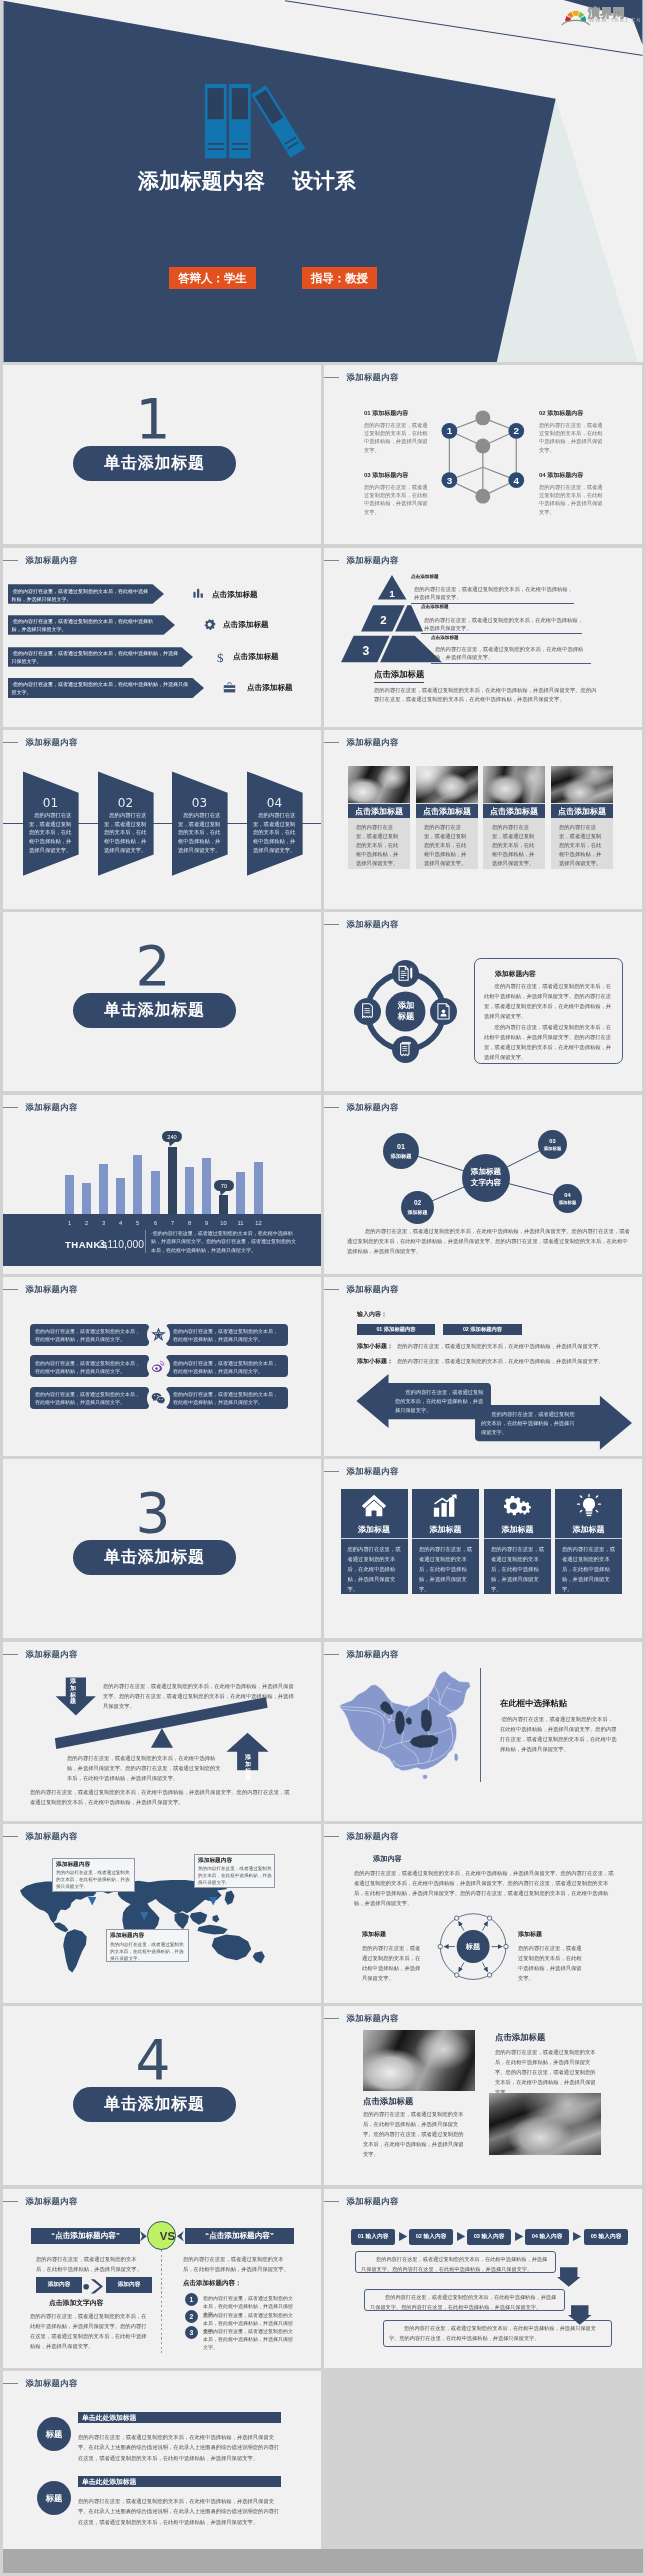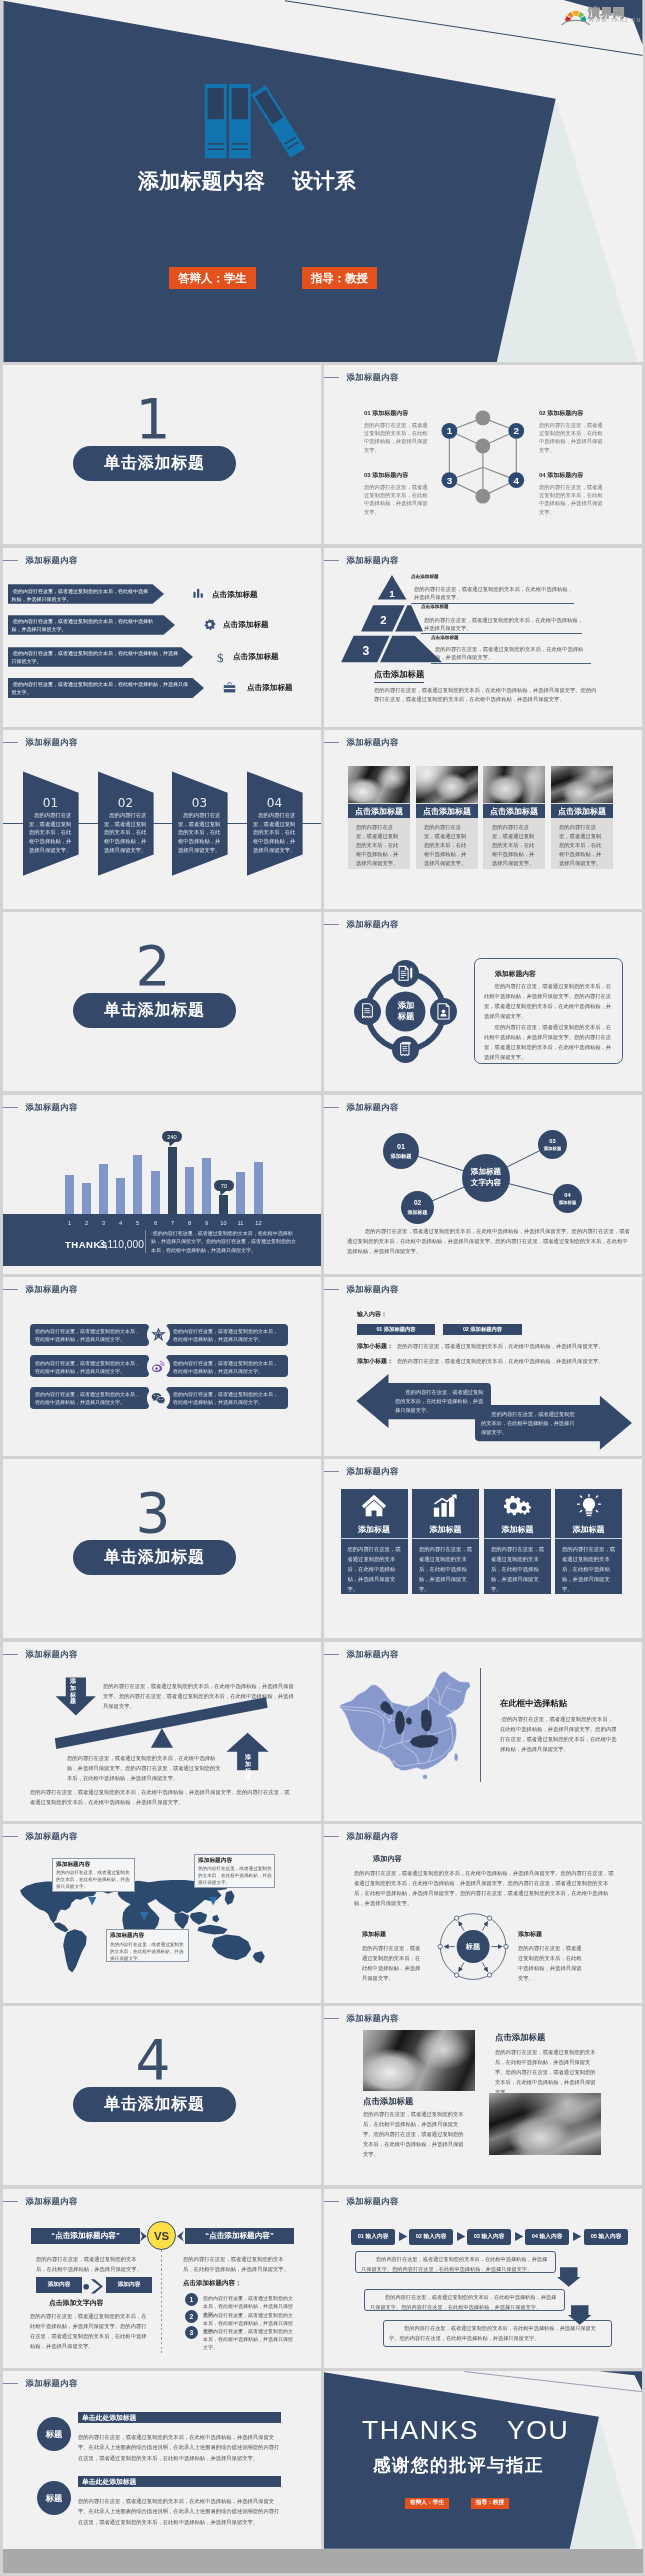--- a/index.html
+++ b/index.html
@@ -728,21 +728,21 @@
         <span class="ln"></span>
         <span class="tx">添加标题内容</span>
       </div>
       <div class="abs" style="left:158px;top:61px;width:0.9px;height:106px;background:repeating-linear-gradient(to bottom,#8d99a8 0 2.3px,transparent 2.3px 4.6px)"></div>
       <div class="abs" style="left:28px;top:39px;width:109px;height:15.5px;background:#34496a;display:flex;align-items:center;justify-content:center">
         <span style="font-size:7.6px;font-weight:bold;color:#fff">“点击添加标题内容”</span>
       </div>
       <div class="abs" style="left:182px;top:39px;width:109px;height:15.5px;background:#34496a;display:flex;align-items:center;justify-content:center">
         <span style="font-size:7.6px;font-weight:bold;color:#fff">“点击添加标题内容”</span>
       </div>
-      <div class="abs" style="left:144px;top:32px;width:29px;height:29px;border-radius:50%;background:#fde047;border:1.2px solid #34496a;display:flex;align-items:center;justify-content:center;z-index:4">
+      <div class="abs" style="left:144px;top:32px;width:29px;height:29px;border-radius:50%;background:#bef264;border:1.2px solid #34496a;display:flex;align-items:center;justify-content:flex-end;z-index:4">
         <span style="font-size:11.4px;font-weight:bold;color:#3a3a3a">VS</span>
       </div>
       <svg class="abs" style="left:137px;top:42px" width="6.8" height="10.6" viewBox="0 0 9 14">
         <polygon points="0,0 9,7 0,14 3,7" fill="#34496a"></polygon>
       </svg>
       <svg class="abs" style="left:174px;top:42px" width="6.8" height="10.6" viewBox="0 0 9 14">
         <polygon points="9,0 0,7 9,14 6,7" fill="#34496a"></polygon>
       </svg>
       <div class="abs" style="left:33px;top:65px;width:106px;font-size:5.3px;color:#4a4a4a;line-height:10px">您的内容打在这里，或者通过复制您的文本后，在此框中选择粘贴，并选择只保留文字。</div>
       <div class="abs" style="left:33px;top:88px;width:46px;height:16px;background:#34496a;display:flex;align-items:center;justify-content:center">
@@ -828,28 +828,15 @@
       <div class="abs" style="left:75px;top:41px;width:203px;height:11px;background:#34496a"></div>
       <div class="abs" style="left:79px;top:42px;font-size:6.8px;font-weight:bold;color:#fff">单击此处添加标题</div>
       <div class="abs" style="left:75px;top:61px;width:203px;font-size:5.3px;color:#4a4a4a;line-height:10.3px">您的内容打在这里，或者通过复制您的文本后，在此框中选择粘贴，并选择只保留文字。在此录入上述图表的综合描述说明，在此录入上述图表的综合描述说明您的内容打在这里，或者通过复制您的文本后，在此框中选择粘贴，并选择只保留文字。</div>
       <div class="abs" style="left:34px;top:110px;width:34px;height:34px;border-radius:50%;background:#34496a;display:flex;align-items:center;justify-content:center">
         <span style="font-size:8.4px;font-weight:bold;color:#fff">标题</span>
       </div>
       <div class="abs" style="left:75px;top:105px;width:203px;height:11px;background:#34496a"></div>
       <div class="abs" style="left:79px;top:106px;font-size:6.8px;font-weight:bold;color:#fff">单击此处添加标题</div>
       <div class="abs" style="left:75px;top:125px;width:203px;font-size:5.3px;color:#4a4a4a;line-height:10.3px">您的内容打在这里，或者通过复制您的文本后，在此框中选择粘贴，并选择只保留文字。在此录入上述图表的综合描述说明，在此录入上述图表的综合描述说明您的内容打在这里，或者通过复制您的文本后，在此框中选择粘贴，并选择只保留文字。</div>
 </div>
-<div class="slide" style="left:324px;top:2371px;width:318px;height:179px">
-<svg class="abs" style="left:0;top:0" width="318" height="178" viewBox="0 0 419 234">
- <rect x="0" y="0" width="419" height="234" fill="#f1f1f2"></rect>
- <polygon points="362.3,60 413,234 325,234" fill="#e3eaea"></polygon>
- <polygon points="0,1.4 362.3,60 323.9,234 0,234" fill="#34496a"></polygon>
- <polygon points="361.7,0 419,0 419,25.6 409.2,5.2" fill="#34496a"></polygon>
- <line x1="185" y1="0.5" x2="419" y2="27" stroke="#5a6b84" stroke-width="0.8"></line>
-</svg>
-      <div class="abs" style="left:38px;top:44px;font-size:26.6px;color:#fff;letter-spacing:1.5px;line-height:30px">THANKS　YOU</div>
-      <div class="abs" style="left:49px;top:84px;font-size:17.5px;font-weight:bold;color:#fff;letter-spacing:1.5px;line-height:20.5px">感谢您的批评与指正</div>
-      <div class="abs" style="left:81px;top:127px;width:44px;height:10.6px;background:#e2511e;color:#fff;font-size:5.7px;font-weight:bold;display:flex;align-items:center;justify-content:center">答辩人：学生</div>
-      <div class="abs" style="left:147px;top:127px;width:38px;height:10.6px;background:#e2511e;color:#fff;font-size:5.7px;font-weight:bold;display:flex;align-items:center;justify-content:center">指导：教授</div>
-</div>
 </div>
 <div class="footer-band"></div>
 
 
 </body></html>

